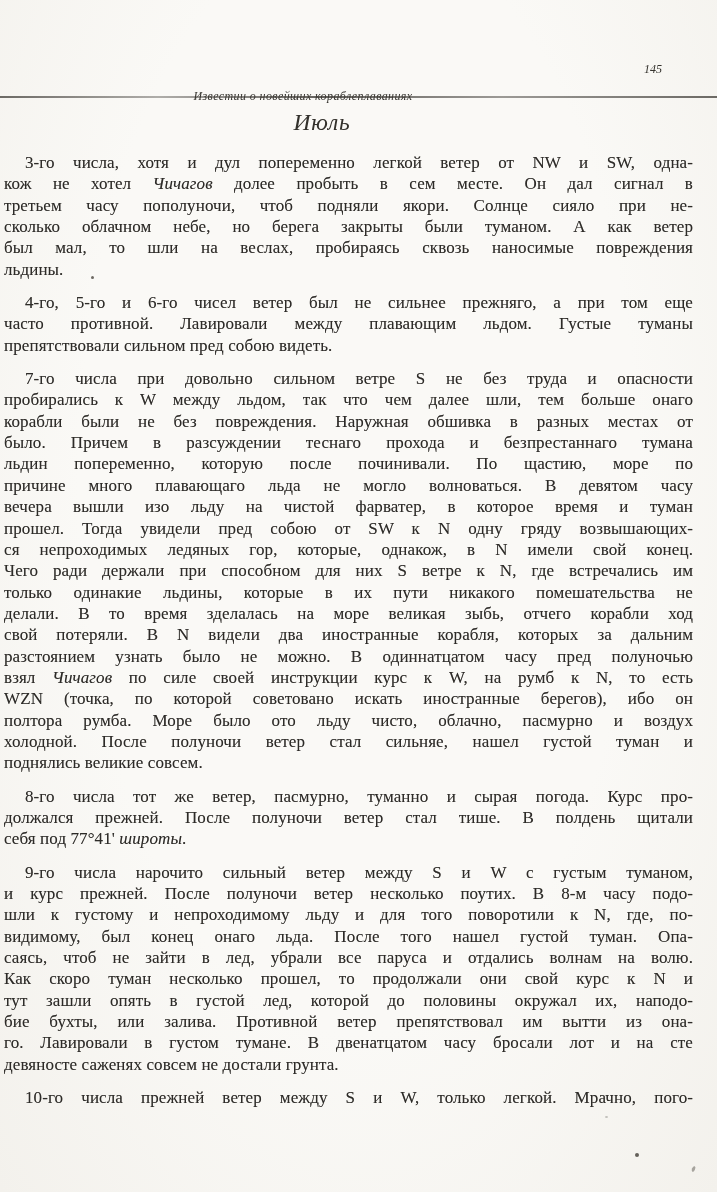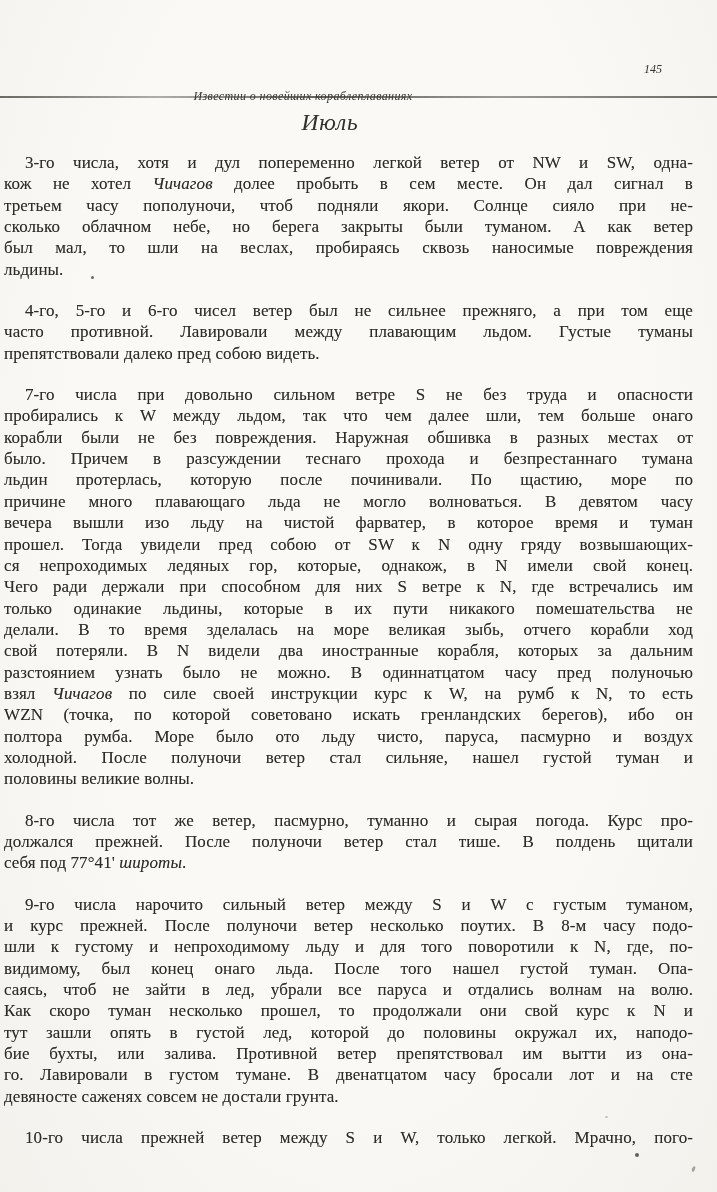--- a/index.html
+++ b/index.html
@@ -47,33 +47,32 @@
   .section-title {
     position: absolute;
     top: 109px;
     left: 0;
     width: 644px;
     text-align: center;
     font-style: italic;
     font-size: 23.5px;
     letter-spacing: 0.8px;
     color: #33312c;
-    padding-left: 8px;
   }
   .body-text {
     position: absolute;
     top: 152px;
     left: 4px;
     width: 689px;
     font-size: 17px;
     line-height: 21.35px;
     letter-spacing: 0.1px;
     text-shadow: 0 0 0.4px rgba(40,38,34,0.35);
   }
-  .para + .para { margin-top: 20px; }
+  .para + .para { margin-top: 12px; }
   .line { text-align: justify; text-align-last: justify; }
   .line.short-last { text-align-last: left; }
   .line.first { text-indent: 21px; }
   .line em { font-style: italic; }
   .speck { position: absolute; background: #4a453f; border-radius: 50%; }
   .s1 { left: 91px;  top: 276px;  width: 3px; height: 3px; opacity: 0.8; }
   .s2 { left: 635px; top: 1153px; width: 4px; height: 4px; opacity: 0.85; }
   .s3 { left: 605px; top: 1116px; width: 3px; height: 2px; opacity: 0.3; }
   .s4 { left: 692px; top: 1166px; width: 3px; height: 6px; opacity: 0.45; transform: rotate(25deg); }
 </style>
@@ -90,42 +89,42 @@
         <div class="line first">3-го числа, хотя и дул попеременно легкой ветер от NW и SW, одна-</div>
         <div class="line">кож не хотел <em>Чичагов</em> долее пробыть в сем месте. Он дал сигнал в</div>
         <div class="line">третьем часу пополуночи, чтоб подняли якори. Солнце сияло при не-</div>
         <div class="line">сколько облачном небе, но берега закрыты были туманом. А как ветер</div>
         <div class="line">был мал, то шли на веслах, пробираясь сквозь наносимые повреждения</div>
         <div class="line short-last">льдины.</div>
       </div>
       <div class="para">
         <div class="line first">4-го, 5-го и 6-го чисел ветер был не сильнее прежняго, а при том еще</div>
         <div class="line">часто противной. Лавировали между плавающим льдом. Густые туманы</div>
-        <div class="line short-last">препятствовали далеко пред собою видеть.</div>
+        <div class="line short-last">препятствовали сильном пред собою видеть.</div>
       </div>
       <div class="para">
         <div class="line first">7-го числа при довольно сильном ветре S не без труда и опасности</div>
         <div class="line">пробирались к W между льдом, так что чем далее шли, тем больше онаго</div>
         <div class="line">корабли были не без повреждения. Наружная обшивка в разных местах от</div>
         <div class="line">было. Причем в разсуждении теснаго прохода и безпрестаннаго тумана</div>
-        <div class="line">льдин протерлась, которую после починивали. По щастию, море по</div>
+        <div class="line">льдин попеременно, которую после починивали. По щастию, море по</div>
         <div class="line">причине много плавающаго льда не могло волноваться. В девятом часу</div>
         <div class="line">вечера вышли изо льду на чистой фарватер, в которое время и туман</div>
         <div class="line">прошел. Тогда увидели пред собою от SW к N одну гряду возвышающих-</div>
         <div class="line">ся непроходимых ледяных гор, которые, однакож, в N имели свой конец.</div>
         <div class="line">Чего ради держали при способном для них S ветре к N, где встречались им</div>
         <div class="line">только одинакие льдины, которые в их пути никакого помешательства не</div>
         <div class="line">делали. В то время зделалась на море великая зыбь, отчего корабли ход</div>
         <div class="line">свой потеряли. В N видели два иностранные корабля, которых за дальним</div>
         <div class="line">разстоянием узнать было не можно. В одиннатцатом часу пред полуночью</div>
         <div class="line">взял <em>Чичагов</em> по силе своей инструкции курс к W, на румб к N, то есть</div>
-        <div class="line">WZN (точка, по которой советовано искать гренландских берегов), ибо он</div>
-        <div class="line">полтора румба. Море было ото льду чисто, паруса, пасмурно и воздух</div>
+        <div class="line">WZN (точка, по которой советовано искать иностранные берегов), ибо он</div>
+        <div class="line">полтора румба. Море было ото льду чисто, облачно, пасмурно и воздух</div>
         <div class="line">холодной. После полуночи ветер стал сильняе, нашел густой туман и</div>
-        <div class="line short-last">половины великие волны.</div>
+        <div class="line short-last">поднялись великие совсем.</div>
       </div>
       <div class="para">
         <div class="line first">8-го числа тот же ветер, пасмурно, туманно и сырая погода. Курс про-</div>
         <div class="line">должался прежней. После полуночи ветер стал тише. В полдень щитали</div>
         <div class="line short-last">себя под 77°41' <em>широты</em>.</div>
       </div>
       <div class="para">
         <div class="line first">9-го числа нарочито сильный ветер между S и W с густым туманом,</div>
         <div class="line">и курс прежней. После полуночи ветер несколько поутих. В 8-м часу подо-</div>
         <div class="line">шли к густому и непроходимому льду и для того поворотили к N, где, по-</div>

